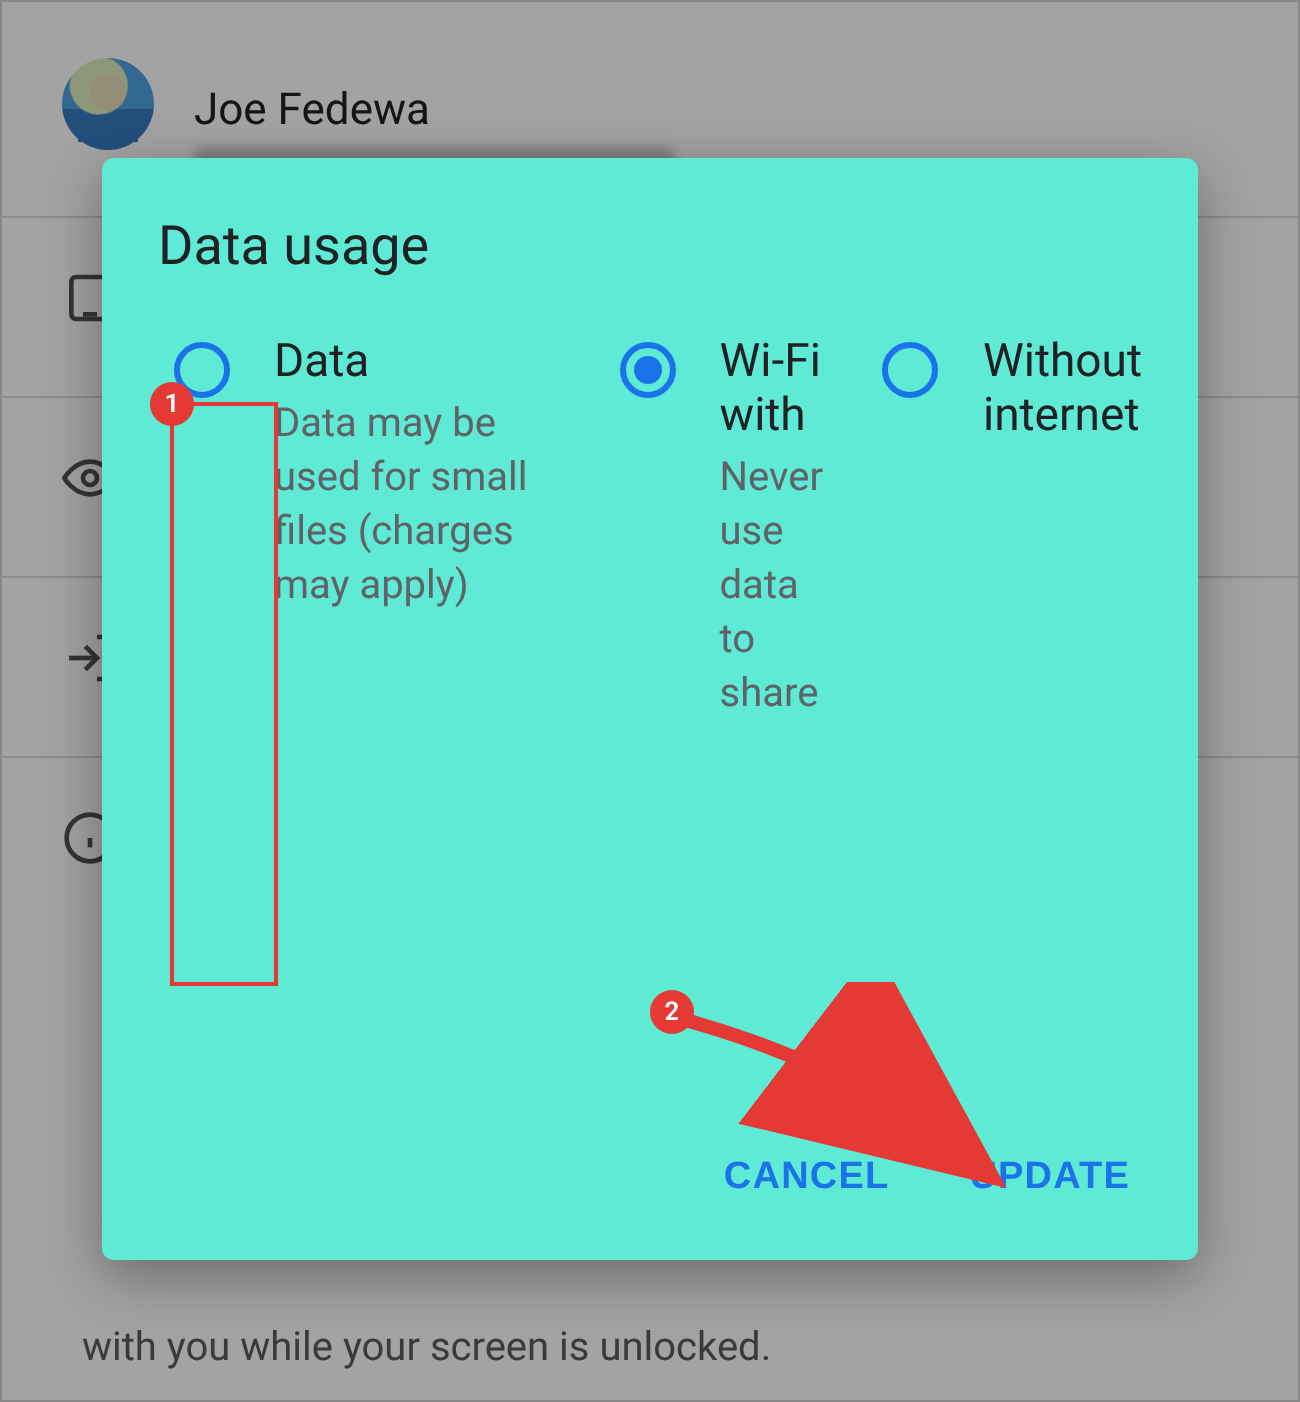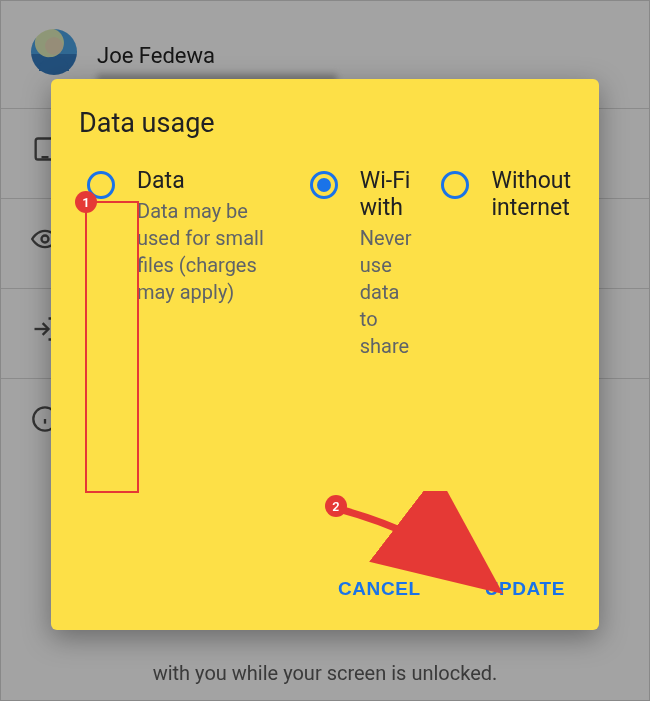--- a/index.html
+++ b/index.html
@@ -55,28 +55,28 @@
     .bg-row {
       border-top: 1px solid #d6d6d6;
       padding: 26px 30px;
       display:flex; align-items:flex-start; gap:30px;
       min-height: 90px;
     }
     .bg-row.tall { min-height: 150px; }
     .bg-icon { width:28px; height:28px; flex:0 0 28px; opacity:0.85; }
     .bg-caption {
       position:absolute; left:0; right:0; bottom:12px;
-      text-align:center; color:#5a5a5a; font-size:20px; line-height:1.45;
-      padding: 0 84px;
+      text-align:left; color:#5a5a5a; font-size:20px; line-height:1.45;
+      padding: 0 40px;
     }
     
     .dialog {
       position: absolute;
       left: 50px; right: 50px; top: 78px; bottom: 70px;
-      background: #fde047;
+      background: #5eead4;
       border-radius: 6px;
       box-shadow: 0 8px 28px rgba(0,0,0,0.35);
       padding: 28px 28px 20px 28px;
       display: flex; flex-direction: column;
     }
     .dialog-title {
       font-size: 27px; color:#202124; margin-bottom: 28px;
     }
     .options { display:flex; flex-direction:row; gap: 30px; padding-left: 8px; }
     .option { display:flex; gap: 22px; align-items:flex-start; }
@@ -90,21 +90,21 @@
       position: relative;
     }
     .radio.selected::after{
       content:""; width:14px; height:14px; border-radius:50%; background:#1a73e8;
     }
     .opt-text { display:flex; flex-direction:column; gap:4px; }
     .opt-label { font-size: 23px; color:#202124; }
     .opt-desc { font-size: 20px; color:#5f6368; line-height:1.35; }
     .actions {
       margin-top: auto;
-      display:flex; justify-content:flex-end; gap: 52px;
+      display:flex; justify-content:flex-end; gap: 28px;
       padding-top: 14px;
     }
     .text-btn {
       background:none; border:none; cursor:pointer;
       color:#1a73e8; font-size:19px; font-weight:600; letter-spacing:0.6px;
       padding: 10px 6px;
     }
     
     .annot-box {
       position:absolute;

